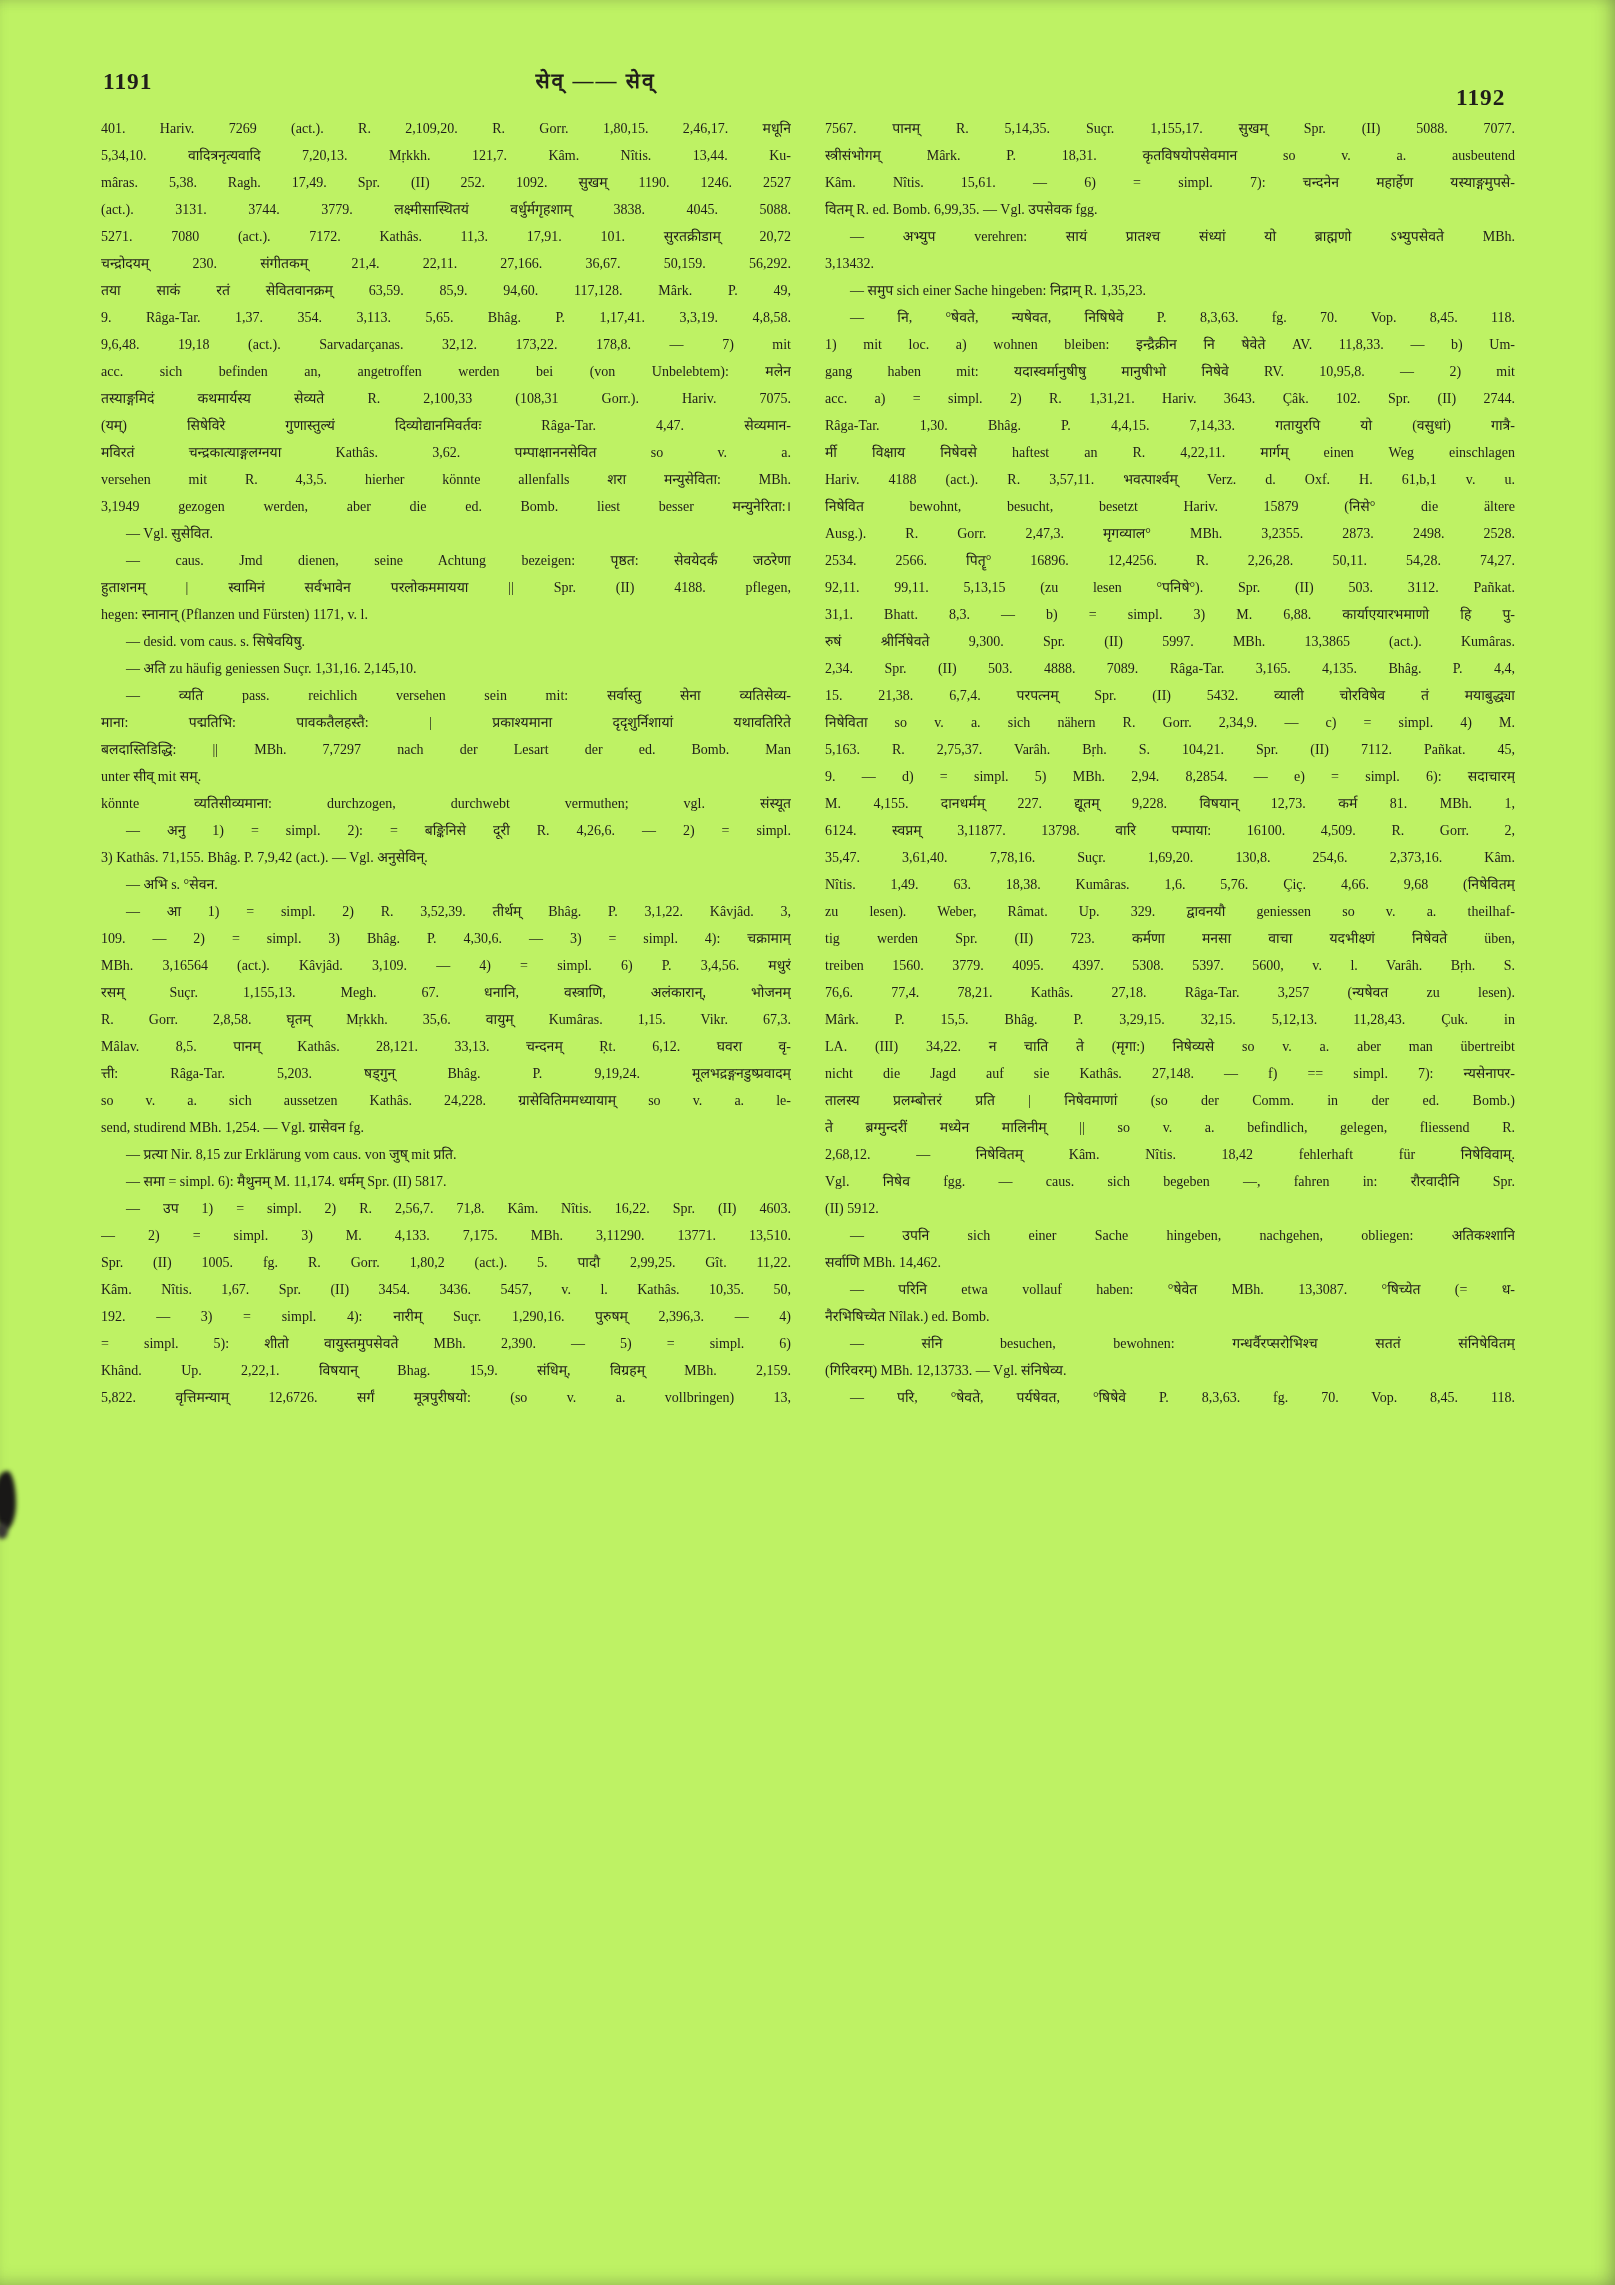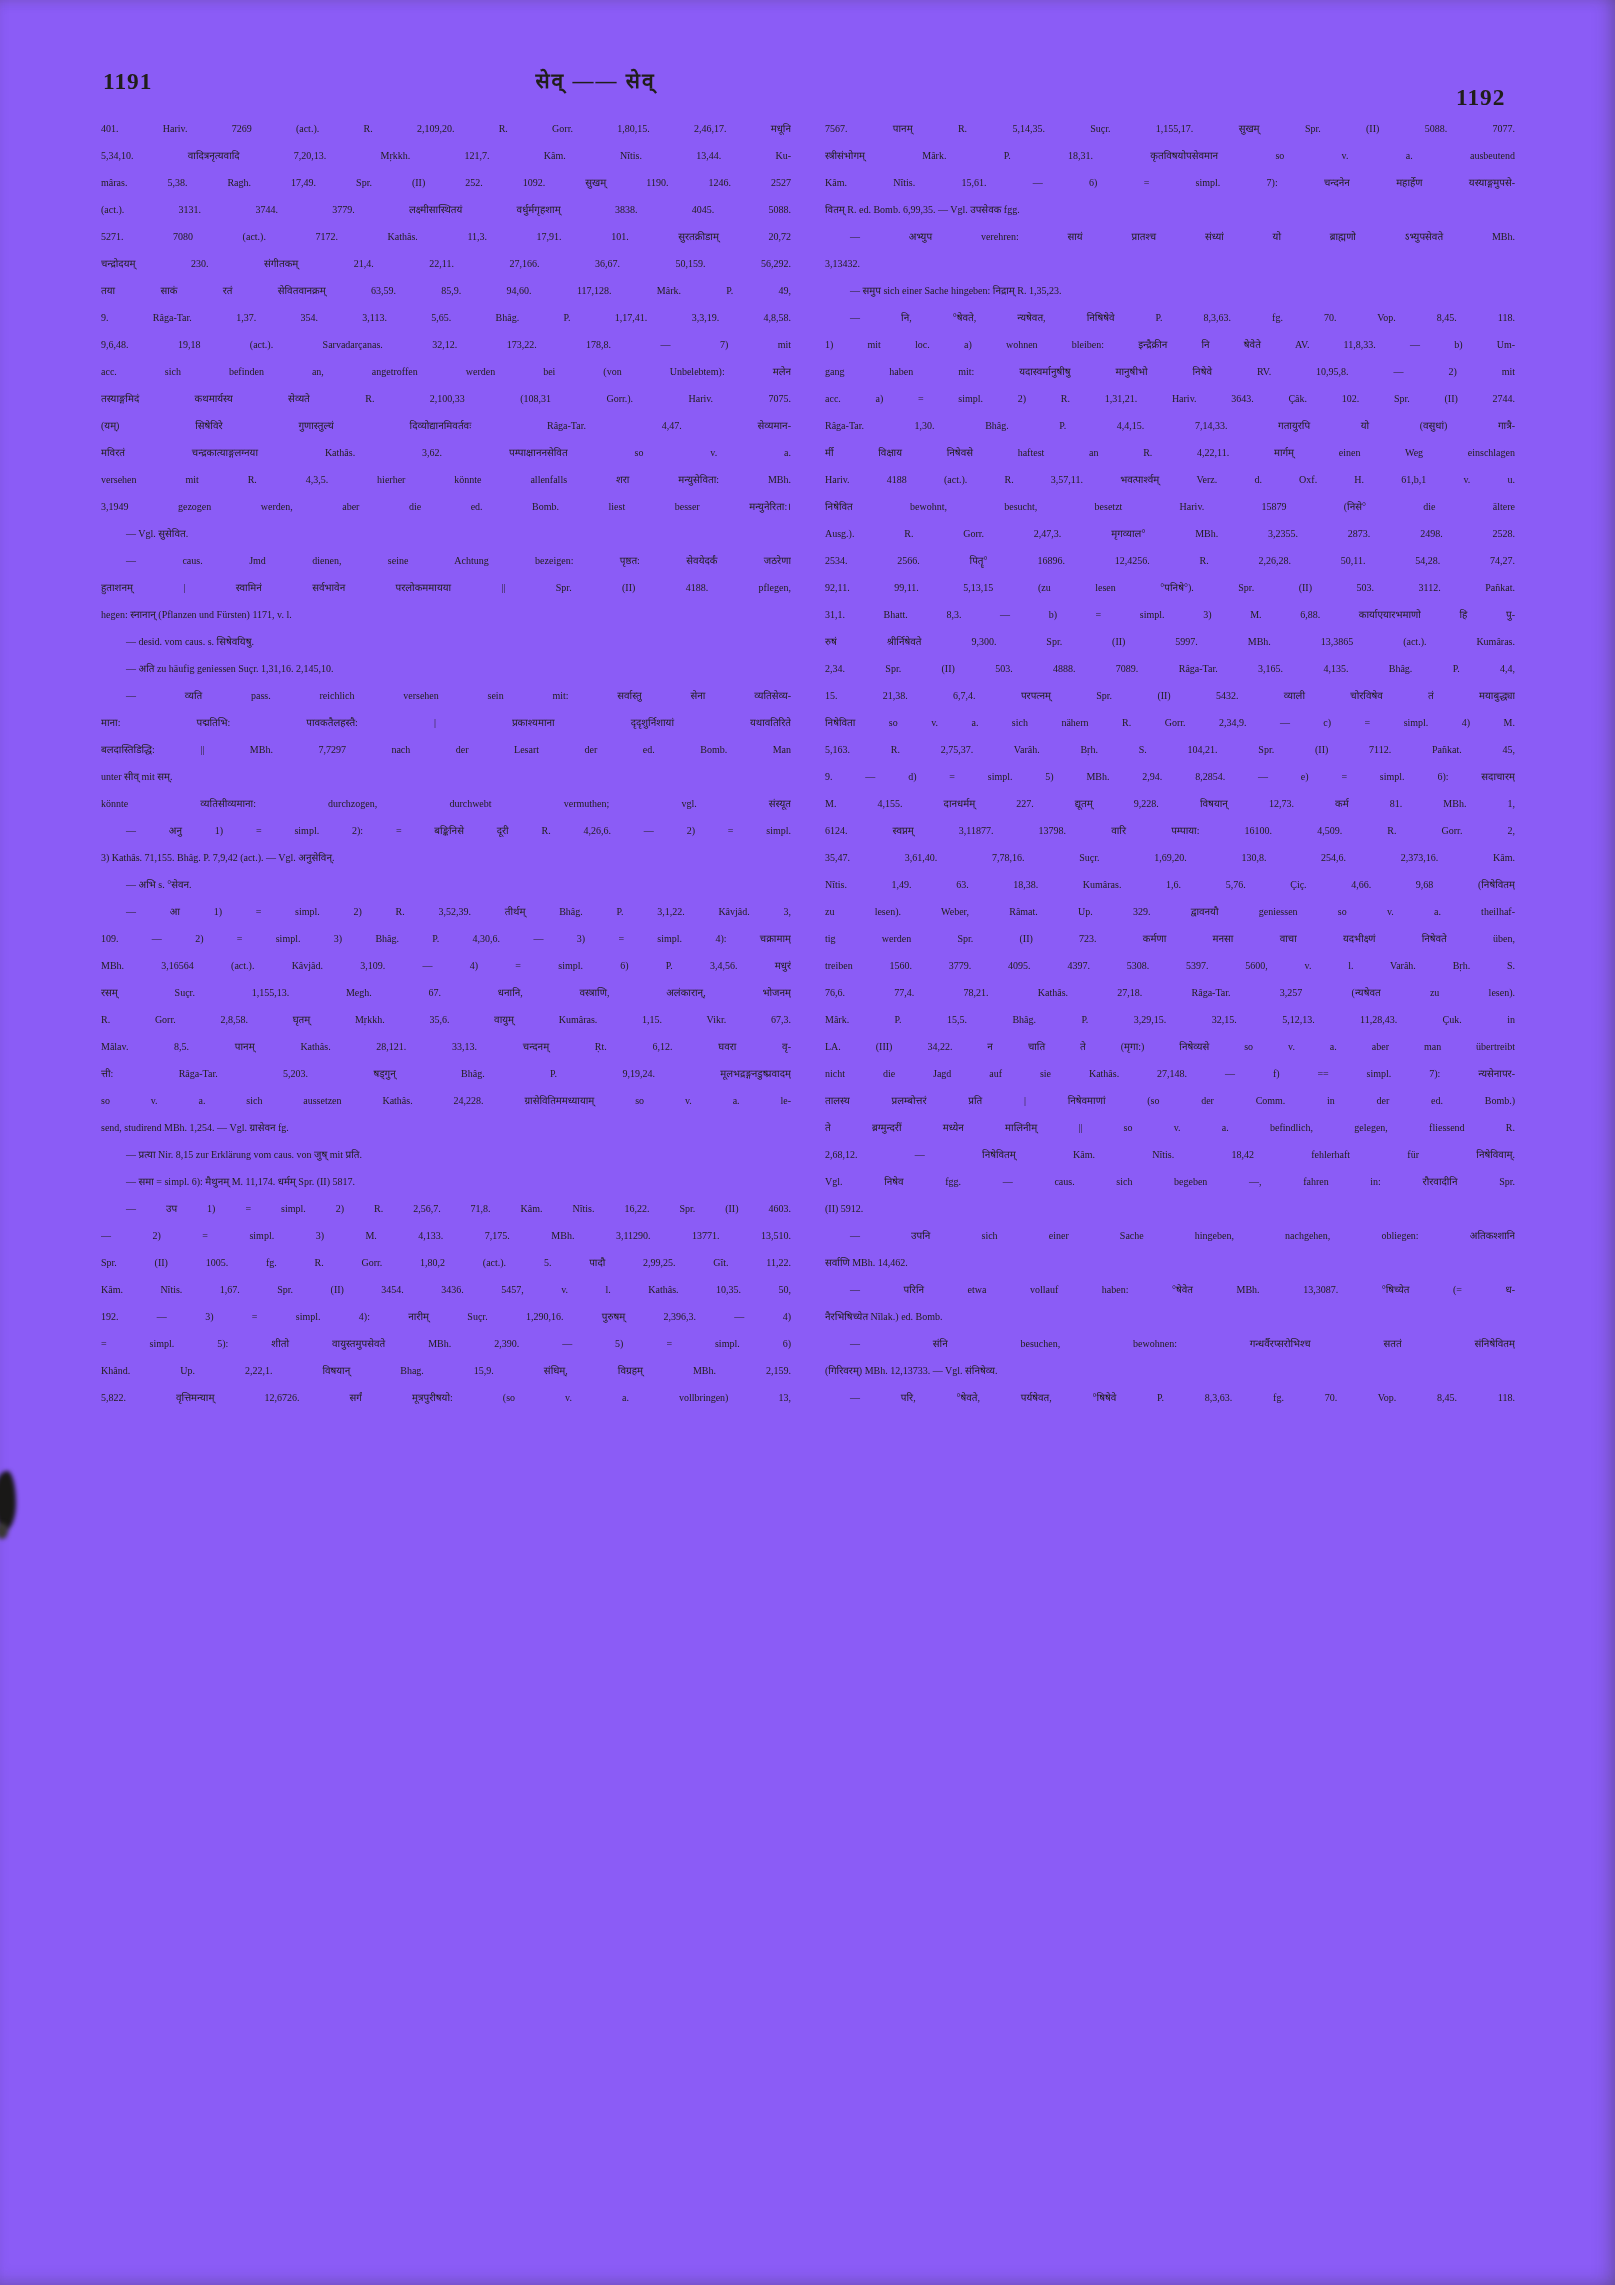--- a/index.html
+++ b/index.html
@@ -7,39 +7,39 @@
   body{
     width:1615px;height:2286px;
     background:#eceae5;
     position:relative;
     font-family:"Liberation Serif","DejaVu Serif",serif;
     color:#201e1a;
     overflow:hidden;
   }
   .sheet{
     position:absolute;left:0;top:0;right:0;bottom:0;
-    background:#8b5cf6;
+    background:#bef264;
     box-shadow:inset -13.7px 0 17.6px -9.8px rgba(60,58,52,.35),
                inset 0 -11.7px 15.6px -7.8px rgba(60,58,52,.25),
                inset 0 9.8px 13.7px -9.8px rgba(60,58,52,.18);
   }
   .page-number{
     position:absolute;
     font-size:23.4px;font-weight:bold;letter-spacing:1px;
   }
   .pn-left{left:103px;top:68px;}
   .pn-right{left:1449px;top:84px;margin-left:7px;}
   .running-head{
     position:absolute;top:66px;left:449px;width:293px;
     text-align:center;font-size:21px;font-weight:bold;
     letter-spacing:2px;
   }
   .col{
     position:absolute;top:115px;width:690px;
-    font-size:10px;
+    font-size:14px;
   }
   .col-left{left:101px;}
   .col-right{left:825px;}
   .line{
     height:27px;line-height:27px;
     text-align:justify;text-align-last:justify;
     overflow:hidden;
     white-space:normal;
   }
   .line.end{text-align-last:left;}

